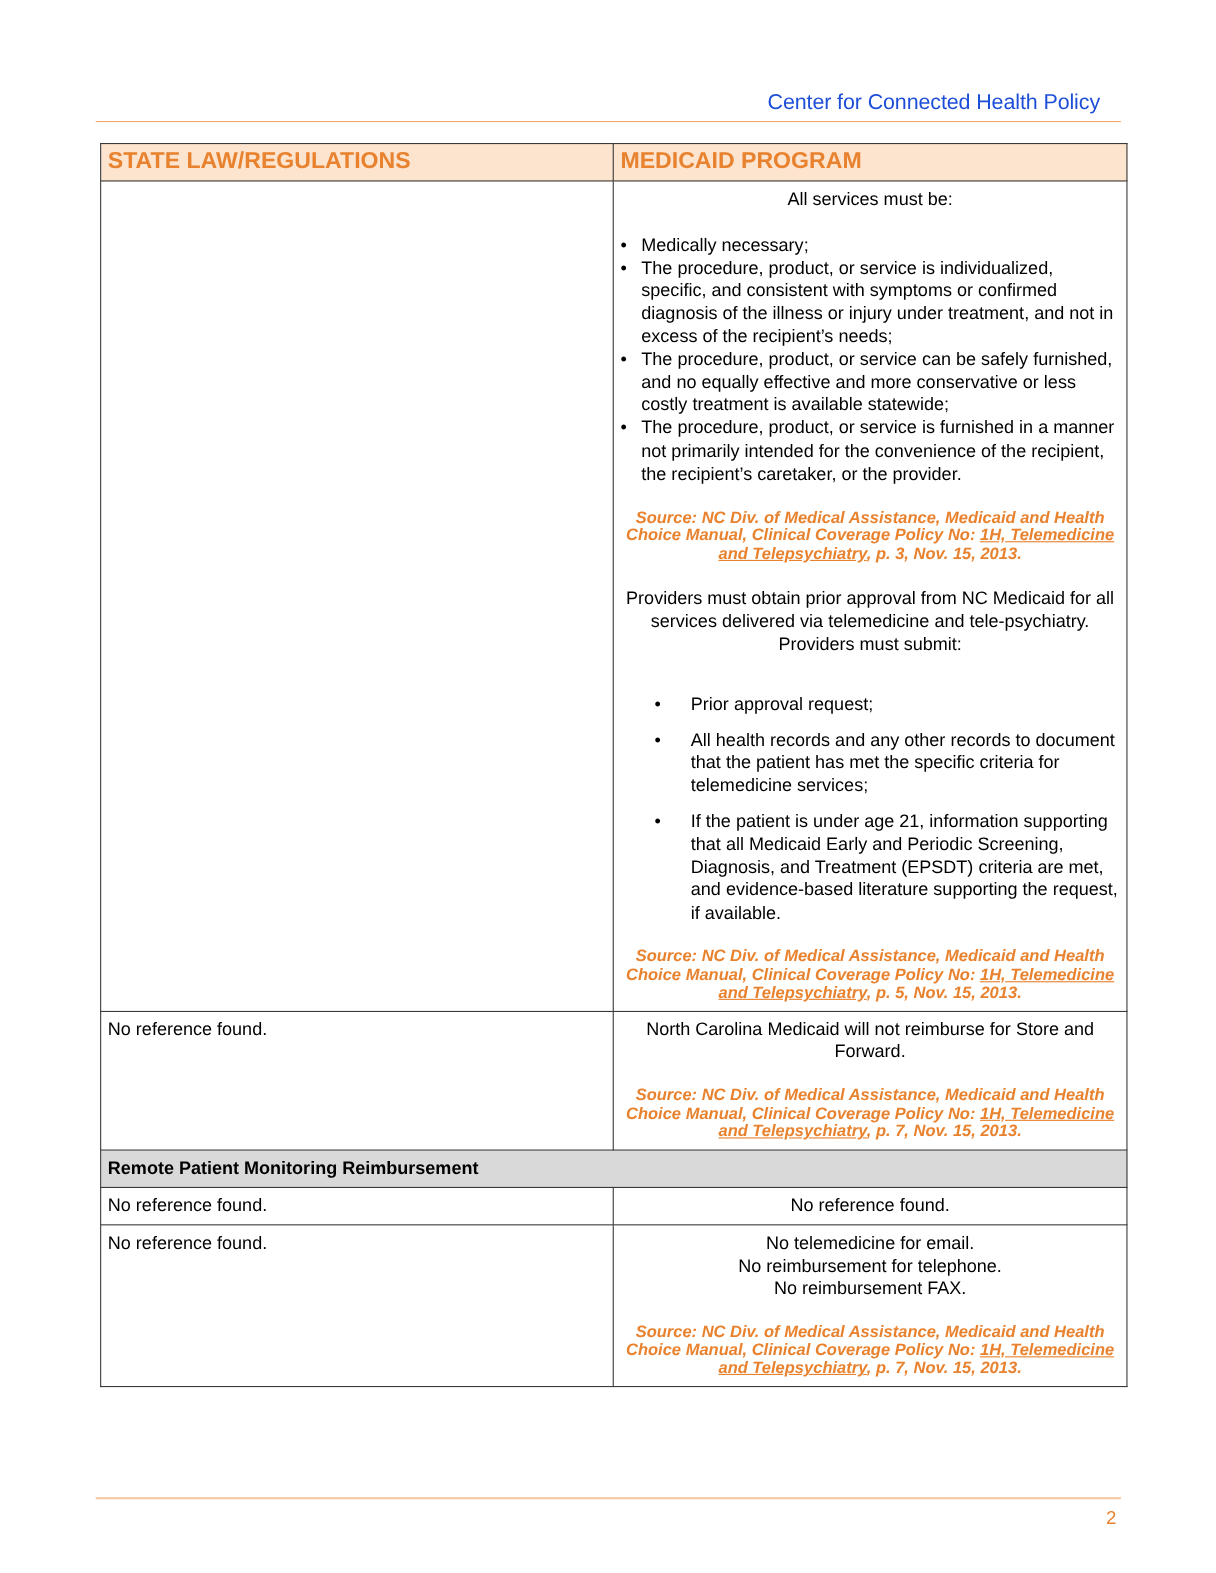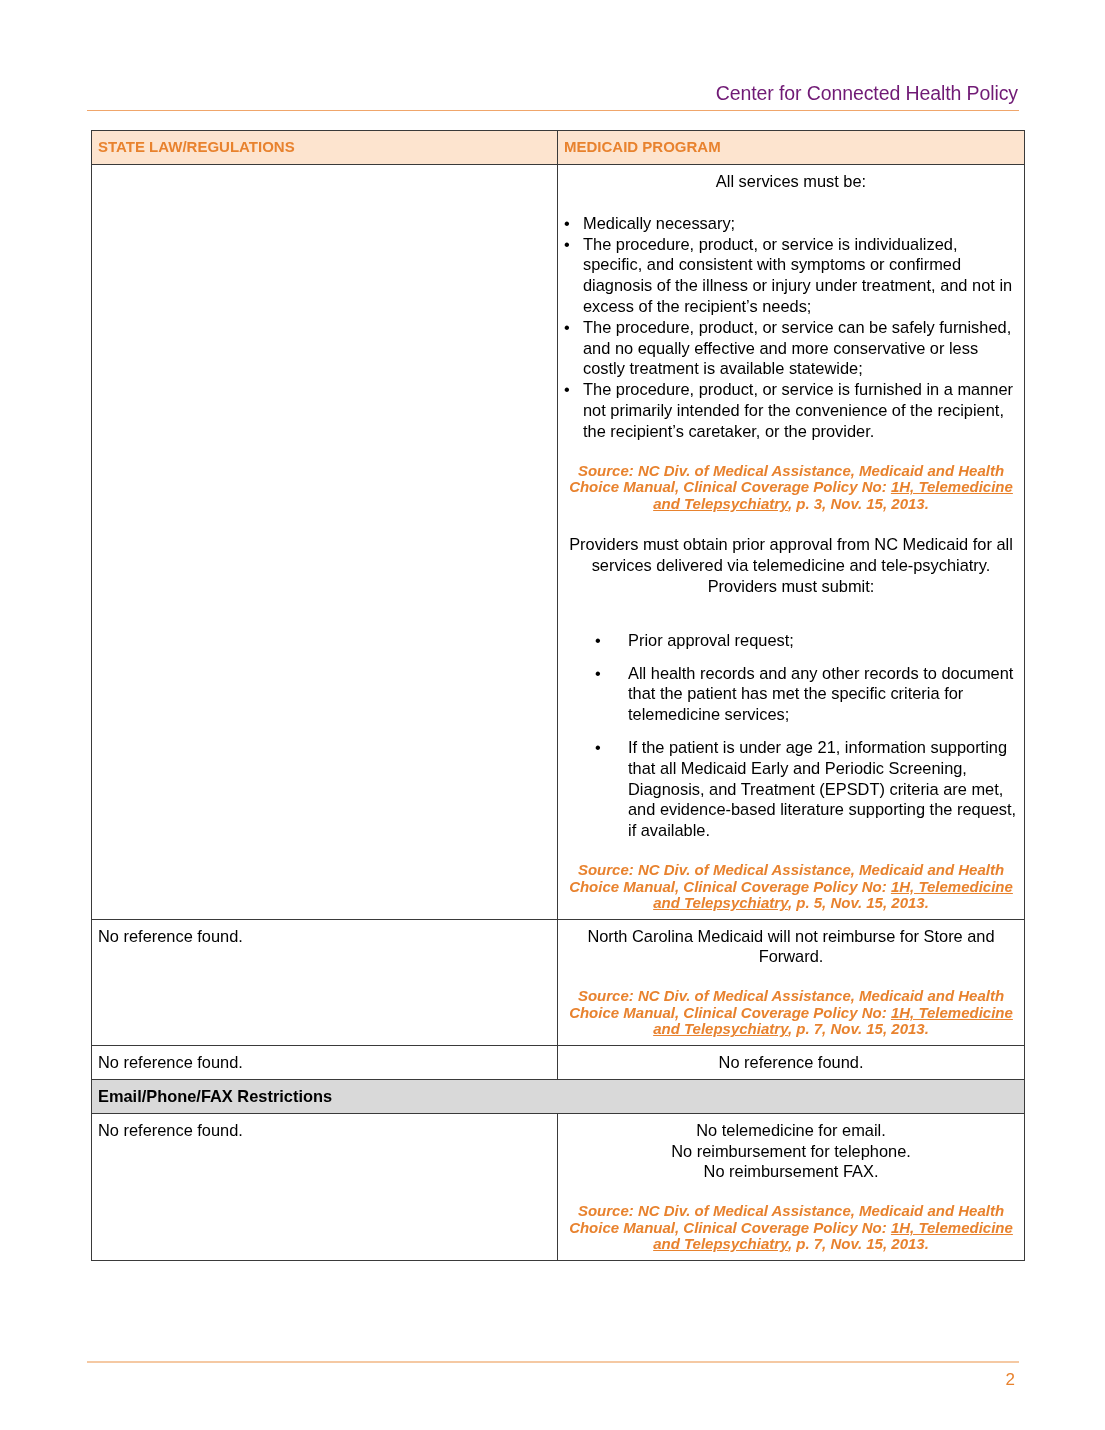--- a/index.html
+++ b/index.html
@@ -1,22 +1,22 @@
 <!DOCTYPE html>
 <html><head>
   <meta charset="utf-8">
   <style>
     html, body { margin: 0; padding: 0; background: #ffffff; }
     body {
       width: 1105px; height: 1430px; position: relative; overflow: hidden;
       font-family: "Liberation Sans", sans-serif; color: #000;
     }
     .header-title {
-      position: absolute; right: 87px; top: 82px;
-      font-size: 19.5px; color: #701a75; letter-spacing: -0.1px;
+      position: absolute; right: 105px; top: 82px;
+      font-size: 19.5px; color: #1d4ed8; letter-spacing: -0.1px;
     }
     .header-rule {
       position: absolute; left: 87px; top: 110px; width: 932px; height: 0;
       border-top: 1.5px solid #f0a66b;
     }
     .footer-rule {
       position: absolute; left: 87px; top: 1361px; width: 932px; height: 0;
       border-top: 2px solid #f5c9a3;
     }
     .page-number {
@@ -27,21 +27,21 @@
       position: absolute; left: 91px; top: 130px; width: 933px;
       border-collapse: collapse; table-layout: fixed;
     }
     table.main td {
       border: 1px solid #3a3a3a; vertical-align: top;
       padding: 6px 6px 6px 6px; font-size: 16.4px; line-height: 20.8px;
     }
     col.c1 { width: 466px; }
     col.c2 { width: 467px; }
     tr.head td {
-      background: #fde4cf; color: #e8822e; font-weight: bold; font-size: 15px;
+      background: #fde4cf; color: #e8822e; font-weight: bold; font-size: 21px;
       padding: 6px 6px 5px 6px; height: 22px;
     }
     tr.section td {
       background: #d9d9d9; font-weight: bold; font-size: 16.4px;
       padding: 6px 6px 5px 6px; height: 22px;
     }
     p { margin: 0; text-align: center; }
     .gap { height: 21px; }
     ul.bul1 { margin: 0; padding: 0 0 0 19px; list-style: none; }
     ul.bul1 li { position: relative; }
@@ -100,30 +100,30 @@
 
   <tr>
     <td>No reference found.</td>
     <td>
       <p>North Carolina Medicaid will not reimburse for Store and Forward.</p>
       <div class="gap"></div>
       <p class="source"><span>Source: NC Div. of Medical Assistance, Medicaid and Health Choice Manual, Clinical Coverage Policy No: </span><a href="#">1H, Telemedicine and Telepsychiatry</a><span>, p. 7, Nov. 15, 2013.</span></p>
     </td>
   </tr>
 
+  <tr class="section">
+    <td colspan="2">Remote Patient Monitoring Reimbursement</td>
+  </tr>
   <tr>
     <td>No reference found.</td>
     <td>
       <p>No reference found.</p>
     </td>
   </tr>
 
-  <tr class="section">
-    <td colspan="2">Email/Phone/FAX Restrictions</td>
-  </tr>
   <tr>
     <td>No reference found.</td>
     <td>
       <p>No telemedicine for email.</p>
       <p>No reimbursement for telephone.</p>
       <p>No reimbursement FAX.</p>
       <div class="gap"></div>
       <p class="source"><span>Source: NC Div. of Medical Assistance, Medicaid and Health Choice Manual, Clinical Coverage Policy No: </span><a href="#">1H, Telemedicine and Telepsychiatry</a><span>, p. 7, Nov. 15, 2013.</span></p>
     </td>
   </tr>

